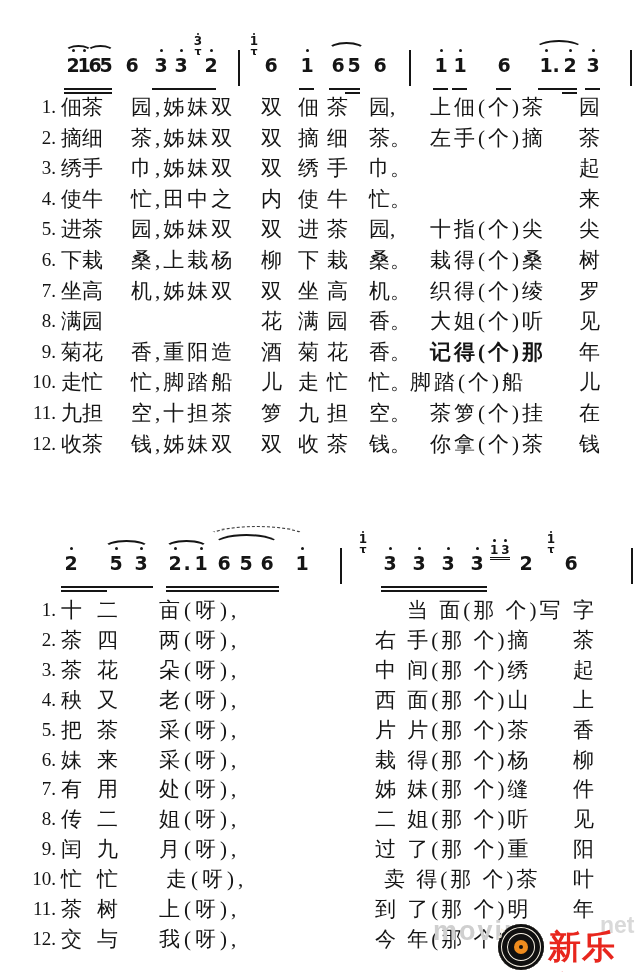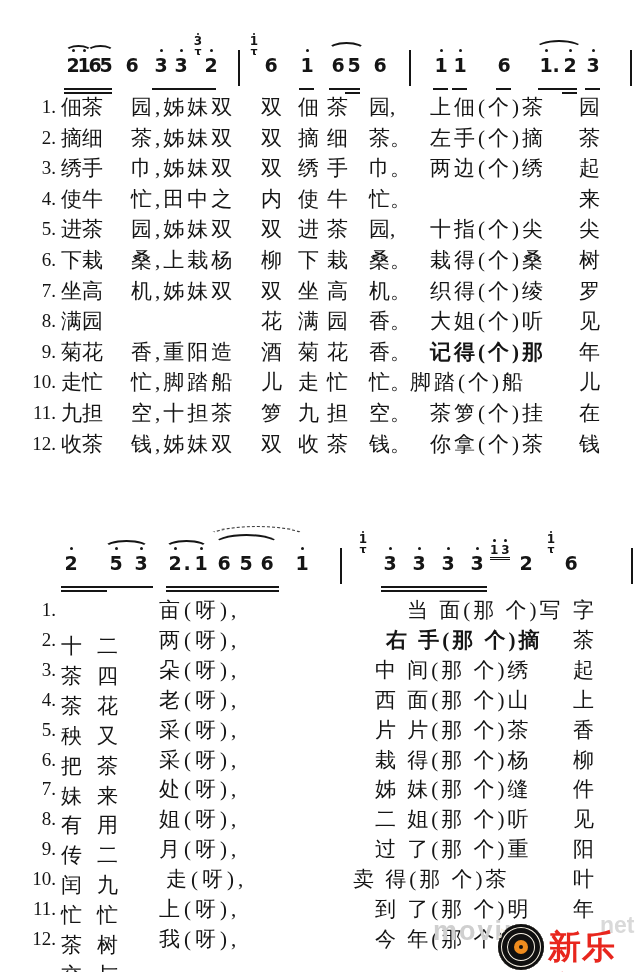--- a/index.html
+++ b/index.html
@@ -31,21 +31,21 @@
   .mini{display:flex;flex-direction:column;align-items:center;}
   .pul{height:1px;background:#151515;width:100%;margin-top:1px;}
   
   .vrow{position:absolute;left:0;width:640px;}
   .vnum{position:absolute;left:14px;width:42px;text-align:right;font-size:19px;line-height:26px;}
   .cell{position:absolute;font-size:21px;line-height:26px;white-space:pre;}
   .ls0{letter-spacing:0;}
   .ls3{letter-spacing:3px;}
   .ls4{letter-spacing:4px;}
   .ls8{letter-spacing:8px;}
-  .ls15{letter-spacing:15px;margin-top:36px;}
+  .ls15{letter-spacing:15px;}
   
   .ghost{position:absolute;color:#cfcfcf;font-family:"Liberation Sans",sans-serif;font-weight:bold;z-index:1;}
   .wmlogo{position:absolute;left:494px;top:922px;width:150px;height:50px;z-index:2;}
   .record{position:absolute;left:4px;top:2px;width:46px;height:46px;border-radius:50%;background:#101010;
           box-shadow:inset 0 0 0 3px #101010, inset 0 0 0 4px #f5efe2, inset 0 0 0 9px #101010, inset 0 0 0 10px #f5efe2;}
   .record .hub{position:absolute;left:16px;top:16px;width:14px;height:14px;border-radius:50%;background:#ef8c1e;}
   .record .spindle{position:absolute;left:21px;top:21px;width:4px;height:4px;border-radius:50%;background:#101010;}
   .recnote{position:absolute;left:3px;top:4px;font-size:13px;color:#f5efe2;z-index:3;
            font-family:"DejaVu Sans",sans-serif;}
   .wmtext{position:absolute;left:54px;top:4px;font-size:33px;line-height:42px;font-weight:bold;
@@ -184,21 +184,20 @@
         <div class="cell ls3" style="left: 430px;">左手(个)摘</div>
         <div class="cell ls0" style="left: 579px;">茶</div>
       </div>
       <div class="vrow" style="top: 155.2px; height: 30.6px;">
         <div class="vnum">3.</div>
         <div class="cell ls0" style="left: 61px;">绣手</div>
         <div class="cell ls3" style="left: 131px;">巾,姊妹双</div>
         <div class="cell ls0" style="left: 261px;">双</div>
         <div class="cell ls8" style="left: 298px;">绣手</div>
         <div class="cell ls0" style="left: 369px;">巾。</div>
-        <div class="cell ls3" style="left: 430px;">两边(个)绣</div>
         <div class="cell ls0" style="left: 579px;">起</div>
       </div>
       <div class="vrow" style="top: 185.8px; height: 30.6px;">
         <div class="vnum">4.</div>
         <div class="cell ls0" style="left: 61px;">使牛</div>
         <div class="cell ls3" style="left: 131px;">忙,田中之</div>
         <div class="cell ls0" style="left: 261px;">内</div>
         <div class="cell ls8" style="left: 298px;">使牛</div>
         <div class="cell ls0" style="left: 369px;">忙。</div>
         <div class="cell ls0" style="left: 579px;">来</div>
@@ -387,21 +386,21 @@
         <div class="vnum">1.</div>
         <div class="cell ls15" style="left: 61px;">十二</div>
         <div class="cell ls4" style="left: 159px;">亩(呀),</div>
         <div class="cell ls3" style="left: 375px; margin-left: 32px;">当 面(那 个)写</div>
         <div class="cell ls0" style="left: 573px;">字</div>
       </div>
       <div class="vrow" style="top: 626.9px; height: 29.9px;">
         <div class="vnum">2.</div>
         <div class="cell ls15" style="left: 61px;">茶四</div>
         <div class="cell ls4" style="left: 159px;">两(呀),</div>
-        <div class="cell ls3" style="left: 386px; font-weight: bold;">右 手(那 个)摘</div>
+        <div class="cell ls3" style="left: 375px;">右 手(那 个)摘</div>
         <div class="cell ls0" style="left: 573px;">茶</div>
       </div>
       <div class="vrow" style="top: 656.8px; height: 29.9px;">
         <div class="vnum">3.</div>
         <div class="cell ls15" style="left: 61px;">茶花</div>
         <div class="cell ls4" style="left: 159px;">朵(呀),</div>
         <div class="cell ls3" style="left: 375px;">中 间(那 个)绣</div>
         <div class="cell ls0" style="left: 573px;">起</div>
       </div>
       <div class="vrow" style="top: 686.7px; height: 29.9px;">
@@ -443,21 +442,21 @@
         <div class="vnum">9.</div>
         <div class="cell ls15" style="left: 61px;">闰九</div>
         <div class="cell ls4" style="left: 159px;">月(呀),</div>
         <div class="cell ls3" style="left: 375px;">过 了(那 个)重</div>
         <div class="cell ls0" style="left: 573px;">阳</div>
       </div>
       <div class="vrow" style="top: 866.1px; height: 29.9px;">
         <div class="vnum">10.</div>
         <div class="cell ls15" style="left: 61px;">忙忙</div>
         <div class="cell ls4" style="left: 166px;">走(呀),</div>
-        <div class="cell ls3" style="left: 353px;">卖 得(那 个)茶</div>
+        <div class="cell ls3" style="left: 384px;">卖 得(那 个)茶</div>
         <div class="cell ls0" style="left: 573px;">叶</div>
       </div>
       <div class="vrow" style="top: 896px; height: 29.9px;">
         <div class="vnum">11.</div>
         <div class="cell ls15" style="left: 61px;">茶树</div>
         <div class="cell ls4" style="left: 159px;">上(呀),</div>
         <div class="cell ls3" style="left: 375px;">到 了(那 个)明</div>
         <div class="cell ls0" style="left: 573px;">年</div>
       </div>
       <div class="vrow" style="top: 925.9px; height: 29.9px;">

